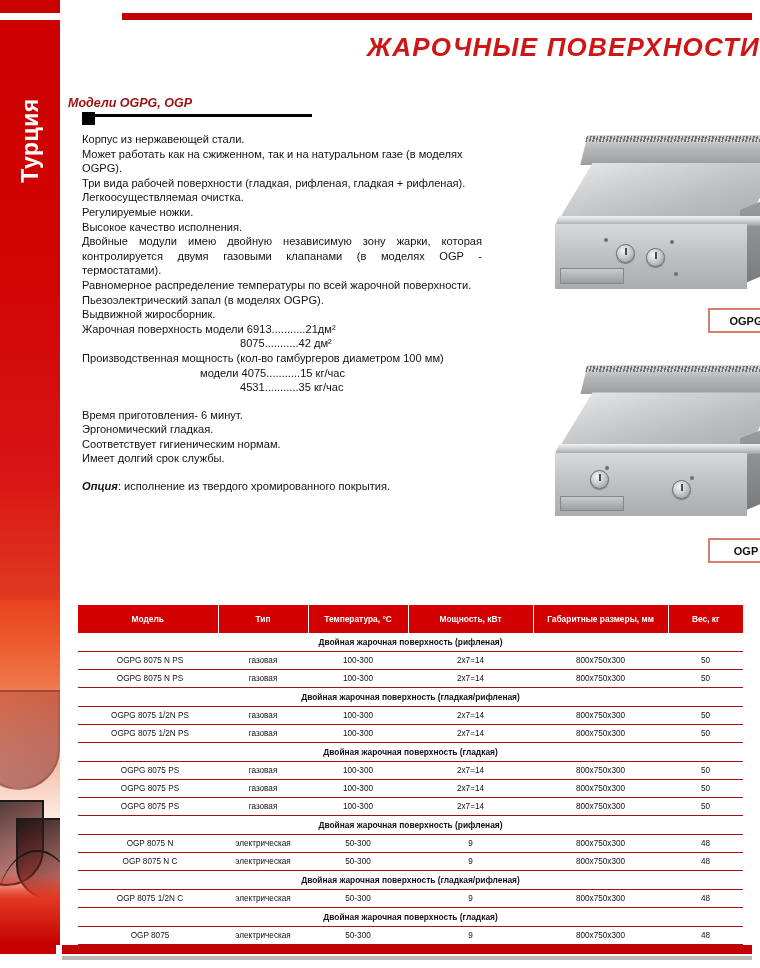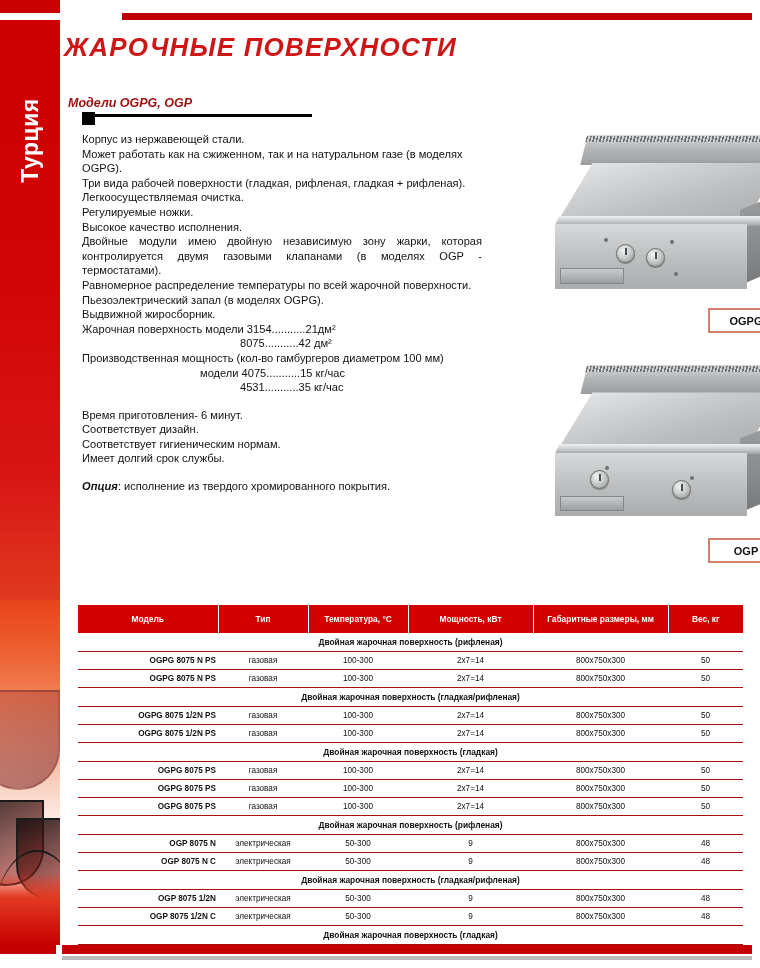--- a/index.html
+++ b/index.html
@@ -170,22 +170,22 @@
   
   .content {
     position: absolute;
     left: 60px;
     top: 20px;
     width: 700px;
   }
 
   .page-title {
     margin: 0;
-    padding: 12px 0 0 4px;
-    text-align: left;
+    padding: 12px 0 0 10px;
+    text-align: right;
     color: #cf1616;
     font-size: 26px;
     font-weight: bold;
     font-style: italic;
     letter-spacing: 1.2px;
     font-family: "Liberation Sans", sans-serif;
   }
 
   .models-heading {
     position: absolute;
@@ -413,22 +413,22 @@
   }
   table.specs tr.group td {
     font-size: 8.4px;
     font-weight: bold;
     text-align: center;
     padding: 4px 2px;
     border-top: 1.6px solid #a81010;
   }
   table.specs tr.group.first td { border-top: none; }
   table.specs td.model {
-    text-align: right;
-    font-weight: bold;
+    text-align: center;
+    font-weight: normal;
     padding-left: 6px;
   }
 
   .col-model { width: 140px; }
   .col-type  { width: 90px; }
   .col-temp  { width: 100px; }
   .col-power { width: 125px; }
   .col-dims  { width: 135px; }
   .col-weight{ width: 75px; }
 </style>
@@ -467,28 +467,28 @@
       <p>Корпус из нержавеющей стали.</p>
       <p>Может работать как на сжиженном, так и на натуральном газе (в моделях OGPG).</p>
       <p>Три вида рабочей поверхности (гладкая, рифленая, гладкая + рифленая).</p>
       <p>Легкоосуществляемая очистка.</p>
       <p>Регулируемые ножки.</p>
       <p>Высокое качество исполнения.</p>
       <p class="just">Двойные модули имею двойную независимую зону жарки, которая контролируется двумя газовыми клапанами (в моделях OGP - термостатами).</p>
       <p class="just">Равномерное распределение температуры по всей жарочной поверхности.</p>
       <p>Пьезоэлектрический запал (в моделях OGPG).</p>
       <p>Выдвижной  жиросборник.</p>
-      <p>Жарочная поверхность модели 3154...........21дм²</p>
+      <p>Жарочная поверхность модели 6913...........21дм²</p>
       <p class="indent-a">8075...........42 дм²</p>
       <p>Производственная мощность (кол-во гамбургеров диаметром 100 мм)</p>
       <p class="indent-b">модели 4075...........15 кг/час</p>
       <p class="indent-a">4531...........35 кг/час</p>
       <div class="gap"></div>
       <p>Время приготовления- 6 минут.</p>
-      <p>Соответствует дизайн.</p>
+      <p>Эргономический гладкая.</p>
       <p>Соответствует гигиеническим нормам.</p>
       <p>Имеет долгий срок службы.</p>
       <div class="gap"></div>
       <p><b class="opt">Опция</b><span>: исполнение из твердого хромированного покрытия.</span></p>
     </div>
 
     <div class="photo photo-ogpg">
       <div class="griddle">
         <div class="g-back"></div>
         <div class="g-back-vent"></div>
@@ -629,28 +629,20 @@
             <td>электрическая</td>
             <td>50-300</td>
             <td>9</td>
             <td>800x750x300</td>
             <td>48</td>
           </tr>
           <tr class="group">
             <td colspan="6">Двойная жарочная поверхность (гладкая/рифленая)</td>
           </tr>
           <tr>
-            <td class="model">OGP 8075 1/2N</td>
-            <td>электрическая</td>
-            <td>50-300</td>
-            <td>9</td>
-            <td>800x750x300</td>
-            <td>48</td>
-          </tr>
-          <tr>
             <td class="model">OGP 8075 1/2N C</td>
             <td>электрическая</td>
             <td>50-300</td>
             <td>9</td>
             <td>800x750x300</td>
             <td>48</td>
           </tr>
           <tr class="group">
             <td colspan="6">Двойная жарочная поверхность (гладкая)</td>
           </tr>

